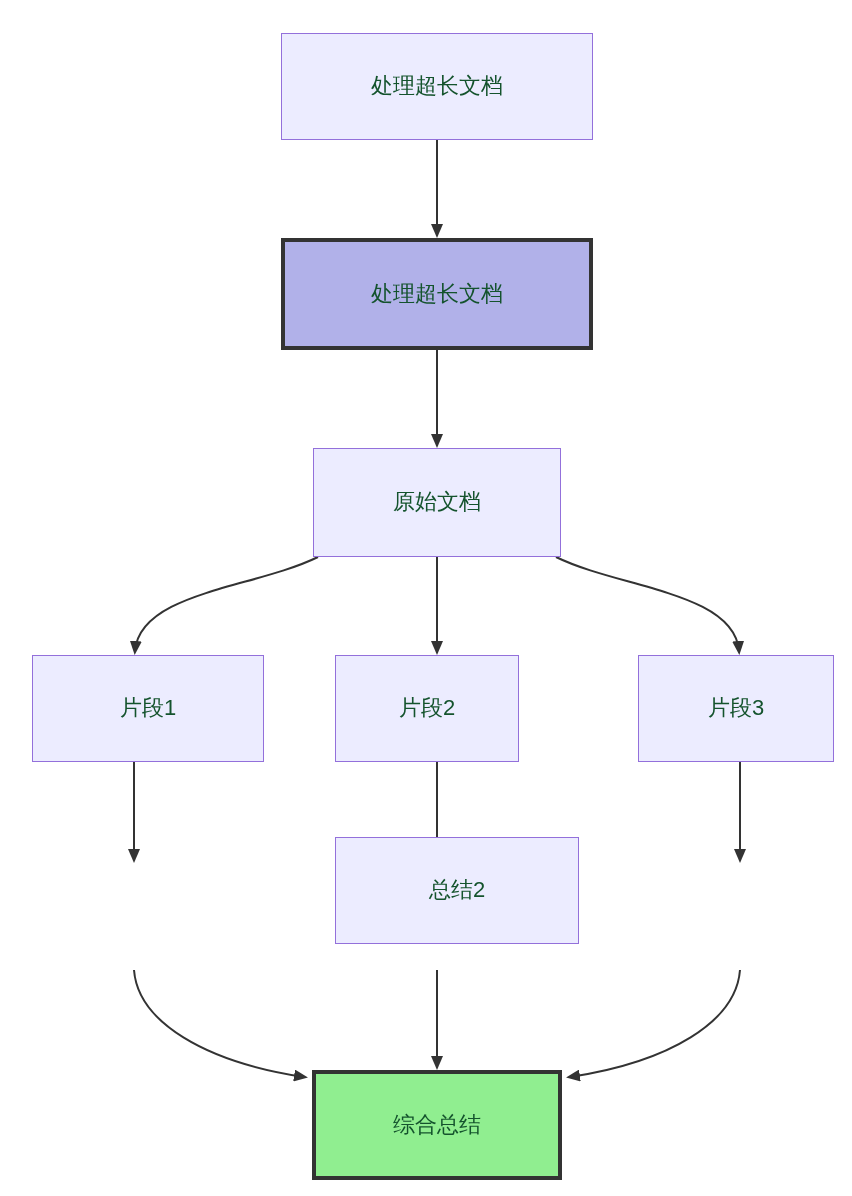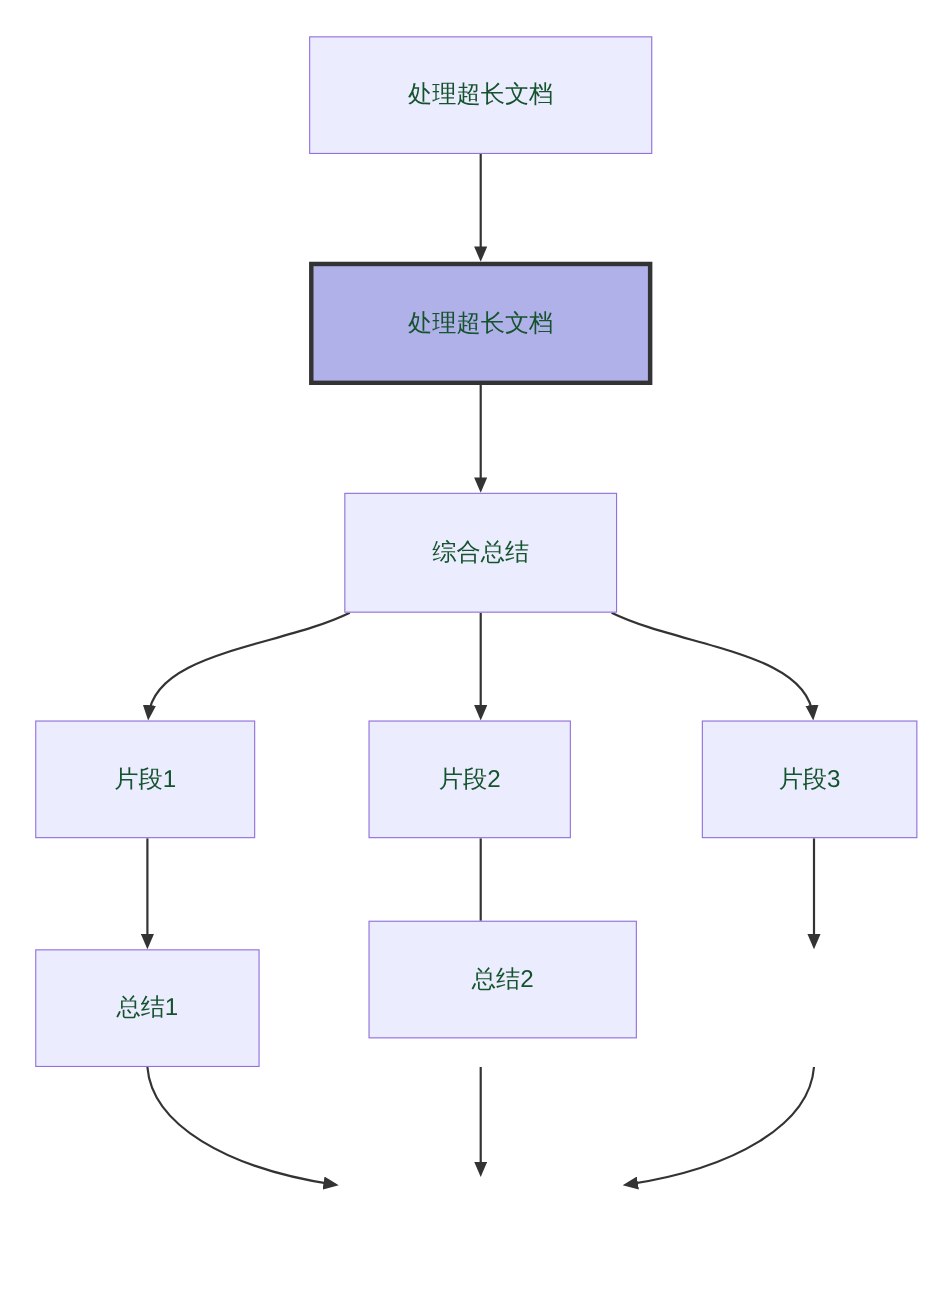--- a/index.html
+++ b/index.html
@@ -75,38 +75,38 @@
 
   <div class="node" style="left:281px; top:33px; width:312px; height:107px">
     <span class="node-label">处理超长文档</span>
   </div>
 
   <div class="node node--emphasis" style="left:281px; top:238px; width:312px; height:112px">
     <span class="node-label">处理超长文档</span>
   </div>
 
   <div class="node" style="left:313px; top:448px; width:248px; height:109px">
-    <span class="node-label">综合总结</span>
+    <span class="node-label">原始文档</span>
   </div>
 
-  <div class="node" style="left:32px; top:655px; width:200px; height:107px">
+  <div class="node" style="left:32px; top:655px; width:232px; height:107px">
     <span class="node-label">片段1</span>
   </div>
 
   <div class="node" style="left:335px; top:655px; width:184px; height:107px">
     <span class="node-label">片段2</span>
   </div>
 
   <div class="node" style="left:638px; top:655px; width:196px; height:107px">
     <span class="node-label">片段3</span>
   </div>
 
-  <div class="node" style="left:32px; top:863px; width:204px; height:107px">
-    <span class="node-label">总结1</span>
-  </div>
 
   <div class="node" style="left:335px; top:837px; width:244px; height:107px">
     <span class="node-label">总结2</span>
   </div>
 
 
+  <div class="node node--success" style="left:312px; top:1070px; width:250px; height:110px">
+    <span class="node-label">综合总结</span>
+  </div>
 
 </div>
 
 </body></html>

